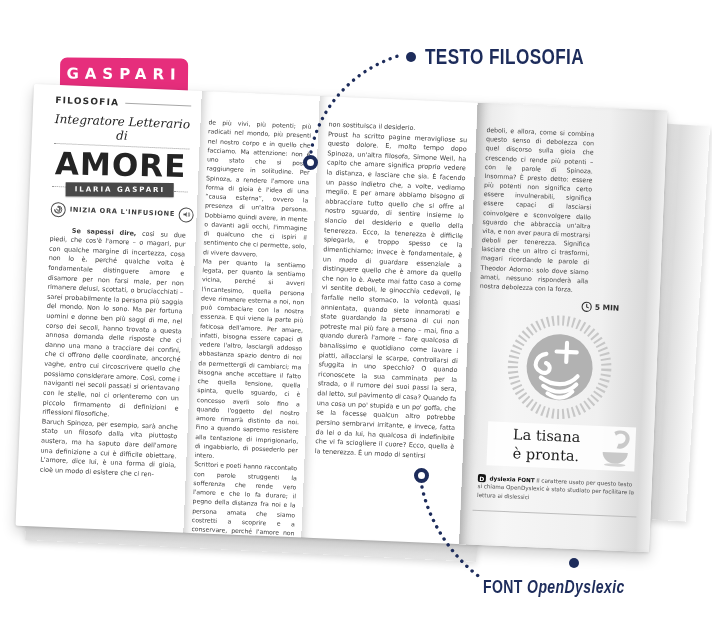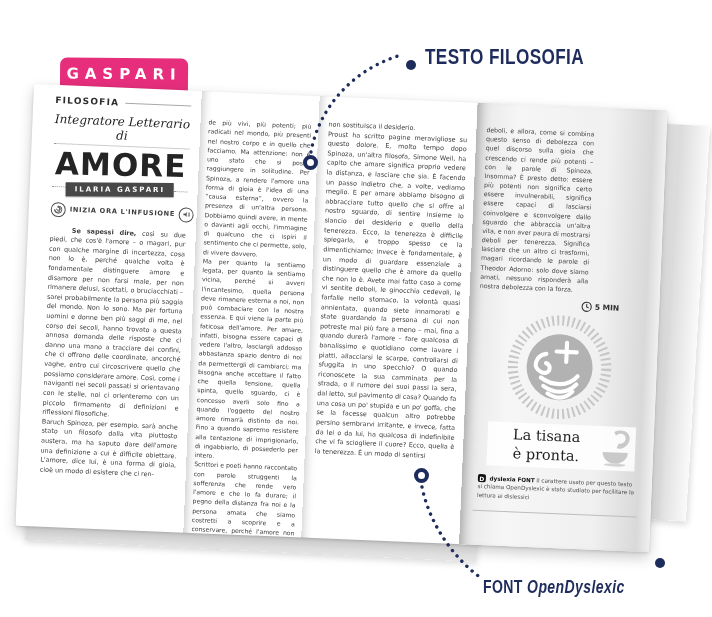--- a/index.html
+++ b/index.html
@@ -71,21 +71,21 @@
   .cup{width:36px;flex:none;}
   .footnote{margin:9px 2px 0 6px;font-size:5.6px;line-height:1.55;color:#4a4a4a;}
   .foot-brand{font-weight:bold;color:#111;}
   .d-icon{display:inline-flex;width:8px;height:8px;background:#111;color:#fff;border-radius:2px;
     font-size:6px;font-weight:bold;align-items:center;justify-content:center;vertical-align:middle;
     margin-right:2px;}
   .foot-rule{border:none;border-top:1px solid #bdbdbd;margin:10px 0 0 2px;}
 
   
   .overlay{position:absolute;left:0;top:0;width:712px;height:617px;z-index:5;pointer-events:none;}
-  .ann{position:absolute;display:flex;align-items:flex-end;gap:9px;color:#1d2c5b;z-index:6;}
+  .ann{position:absolute;display:flex;align-items:center;gap:9px;color:#1d2c5b;z-index:6;}
   .ann-bullet{width:10px;height:10px;border-radius:50%;background:#1d2c5b;flex:none;}
   .ann-label{font-family:"Liberation Sans",sans-serif;font-weight:bold;letter-spacing:.5px;
     transform:scale(.78,1.04);transform-origin:left center;white-space:nowrap;}
   .ann-top{left:406px;top:44px;}
   .ann-top .ann-label{font-size:22px;}
   .ann-bottom{left:483px;top:558px;flex-direction:column;}
   .ann-bottom .ann-label{font-size:18px;}
   .ann-ring{position:absolute;width:15px;height:15px;border:4px solid #1d2c5b;border-radius:50%;
     background:#fff;box-sizing:border-box;z-index:6;}
   .ring-top{left:303px;top:155px;}

